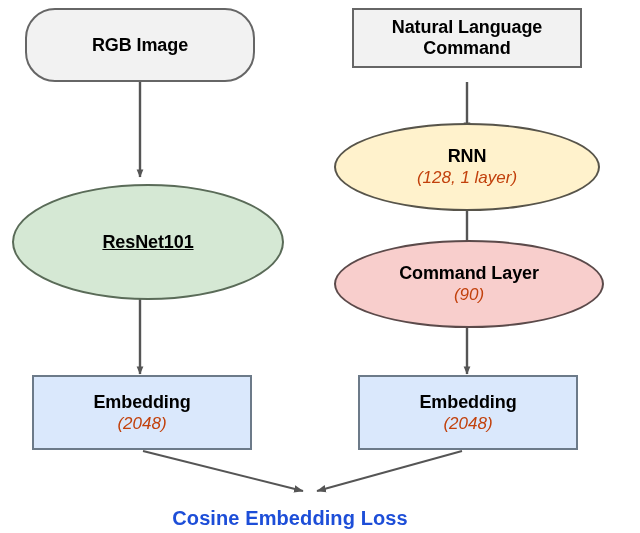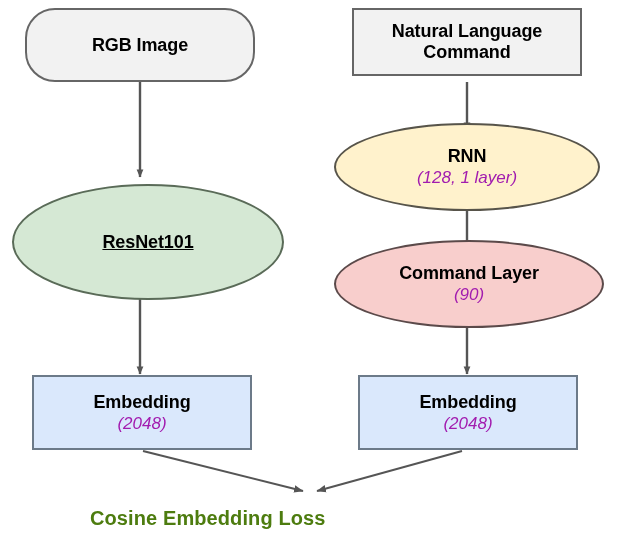--- a/index.html
+++ b/index.html
@@ -40,36 +40,37 @@
     font-weight: bold;
     font-size: 18px;
     color: #000000;
     letter-spacing: -0.1px;
     white-space: pre-line;
   }
   .node .sub {
     font-style: italic;
     font-weight: normal;
     font-size: 17px;
-    color: #a21caf;
+    color: #c2410c;
     white-space: pre-line;
     margin-top: 1px;
   }
   .box {
     border: 2px solid #666666;
   }
   .ellipse {
     border: 2px solid #555555;
     border-radius: 50%;
   }
   #loss-label {
     position: absolute;
+    text-align: center;
     font-weight: bold;
     font-size: 20px;
-    color: #4d7c0f;
+    color: #1d4ed8;
     letter-spacing: 0.1px;
   }
 </style>
 </head>
 <body>
 
 <div id="diagram-root">
 
   <svg id="diagram-svg" viewBox="0 0 640 533">
     <defs>
@@ -102,21 +103,21 @@
 
   <div class="node ellipse" style="left:12px; top:184px; width:272px; height:116px; background:#d5e8d4; border-color:#5a6b58;text-decoration:underline;">
     <div class="title">ResNet101</div>
   </div>
 
   <div class="node box" style="left:32px; top:375px; width:220px; height:75px; background:#dae8fc; border-color:#6c7a89;">
     <div class="title">Embedding</div>
     <div class="sub">(2048)</div>
   </div>
 
-  <div class="node box" style="left:352px; top:8px; width:230px; height:68px; background:#f2f2f2;">
+  <div class="node box" style="left:352px; top:8px; width:230px; height:60px; background:#f2f2f2;">
     <div class="title">Natural Language
 Command</div>
   </div>
 
   <div class="node ellipse" style="left:334px; top:123px; width:266px; height:88px; background:#fff2cc; border-color:#57544a;">
     <div class="title">RNN</div>
     <div class="sub">(128, 1 layer)</div>
   </div>
 
   <div class="node ellipse" style="left:334px; top:240px; width:270px; height:88px; background:#f8cecc; border-color:#5b4a4a;">

